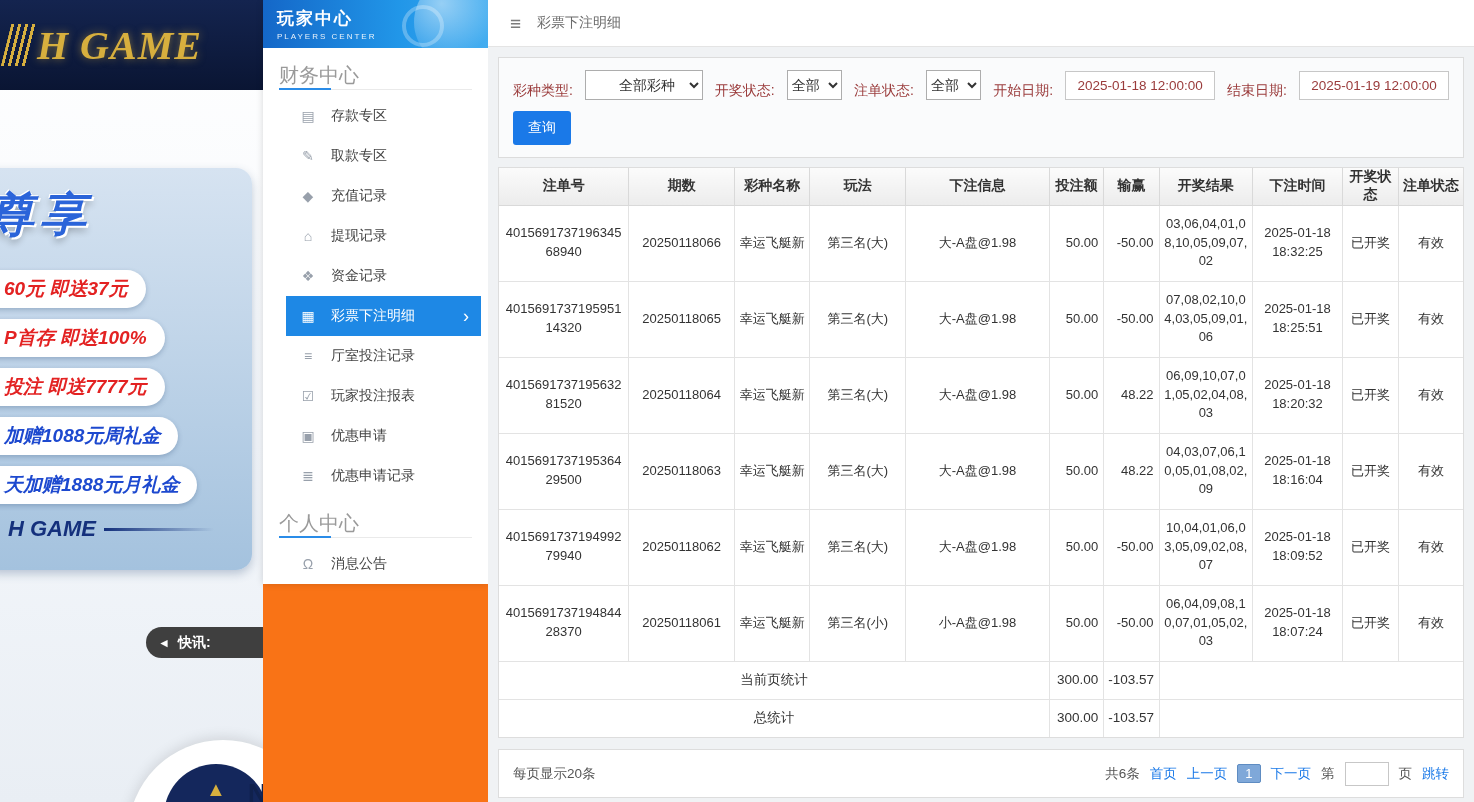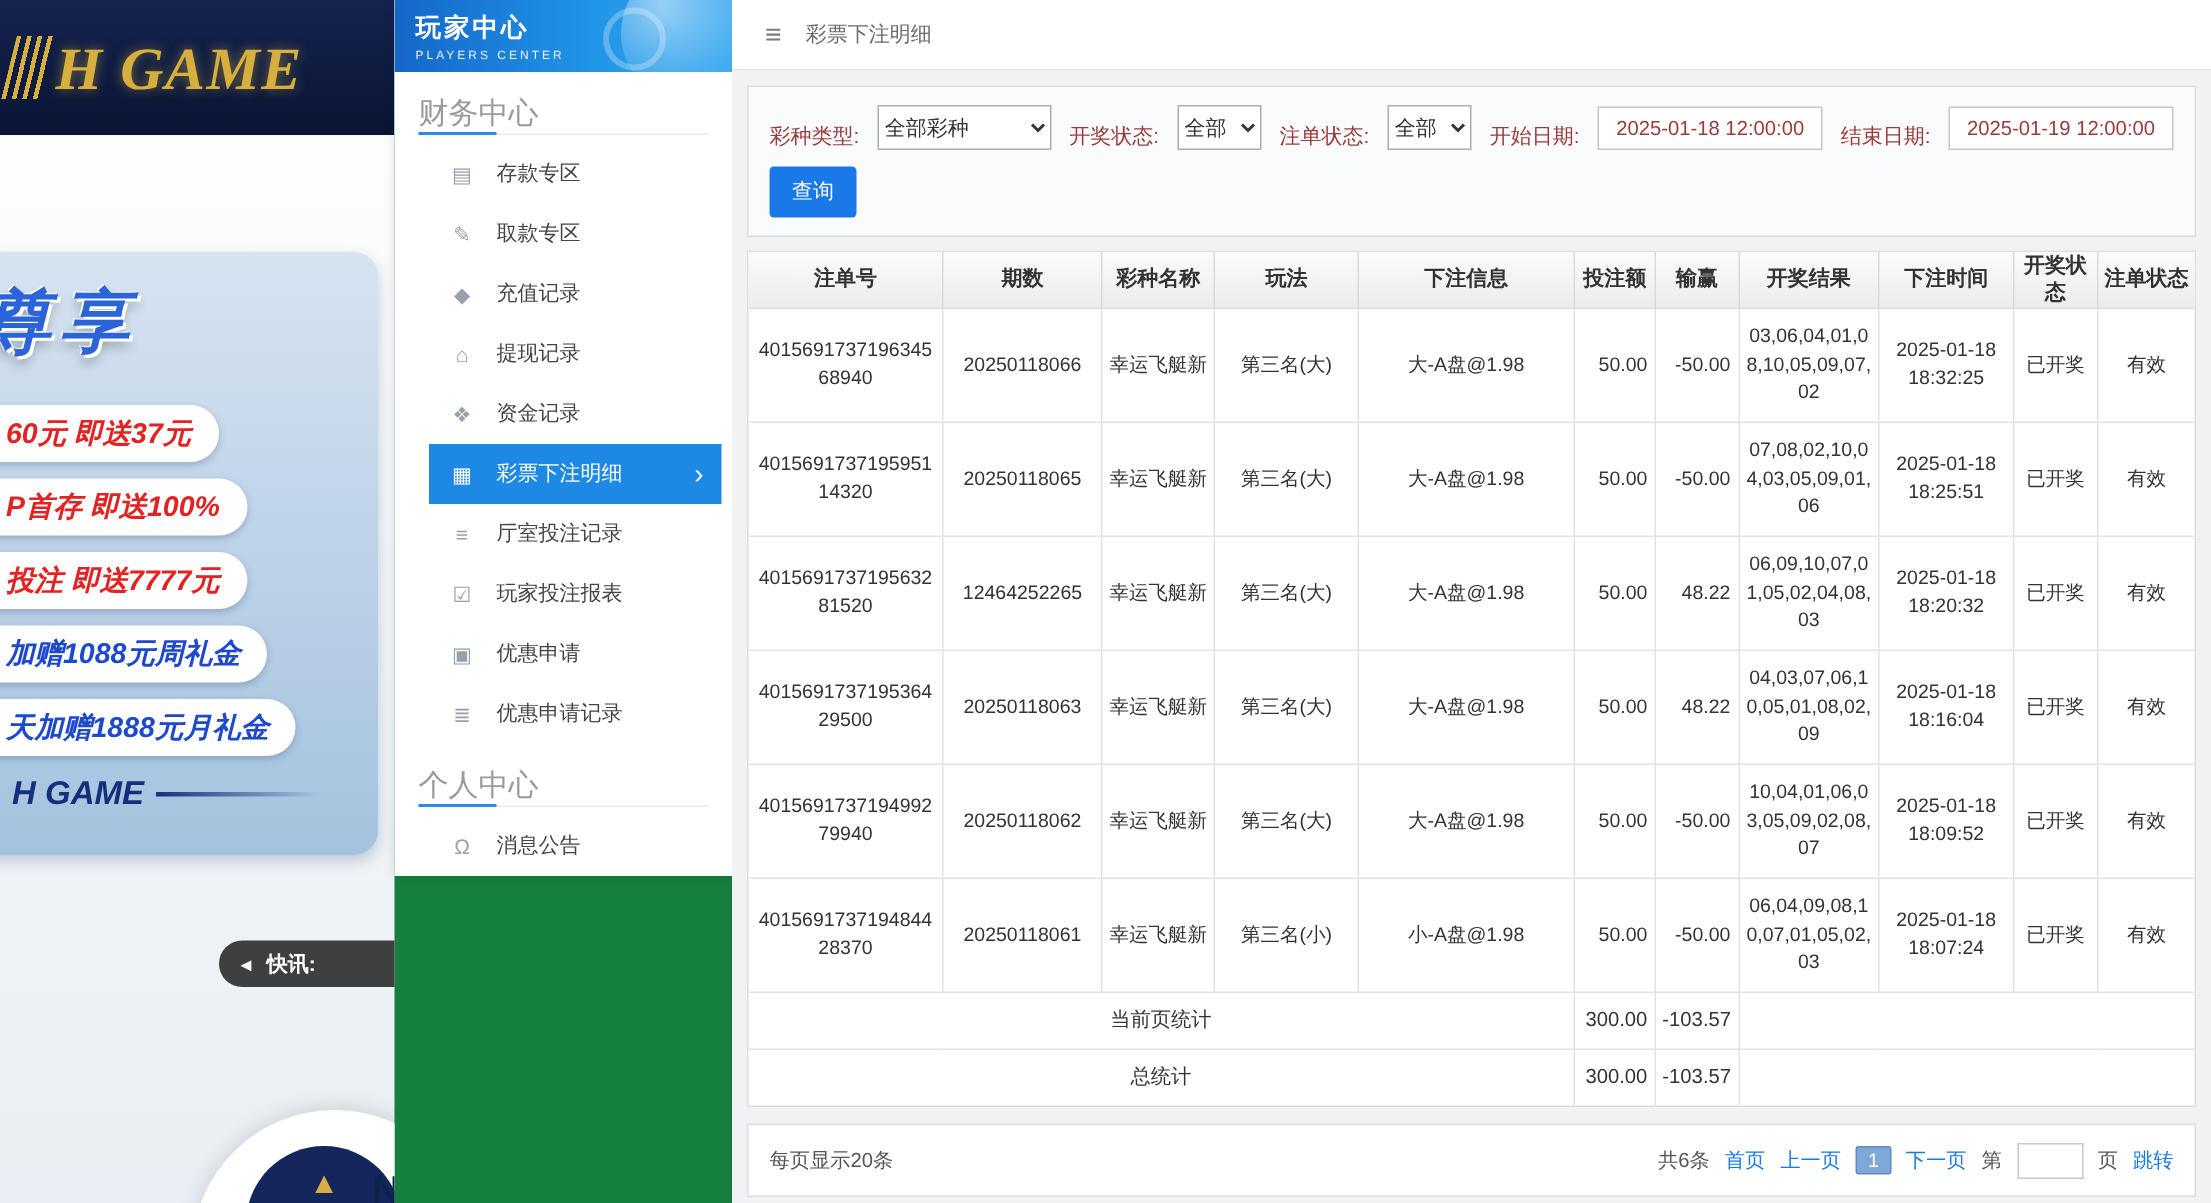--- a/index.html
+++ b/index.html
@@ -1,17 +1,17 @@
 <!DOCTYPE html>
 <html><head>
 <meta charset="utf-8">
 <style>
   *{margin:0;padding:0;box-sizing:border-box;}
   html,body{width:1474px;height:802px;overflow:hidden;font-family:"Liberation Sans","DejaVu Sans",sans-serif;}
-  .stage{position:relative;width:1474px;height:802px;background:#15803d;}
+  .stage{position:relative;width:1474px;height:802px;background:#f97316;}
 
   
   .promo{position:absolute;left:0;top:0;width:263px;height:802px;overflow:hidden;
          background:linear-gradient(180deg,#ffffff 0%,#f4f7fb 55%,#e9eef4 100%);}
   .promo-topbar{position:absolute;left:0;top:0;width:100%;height:90px;
          background:linear-gradient(180deg,#14244f,#0a1533);display:flex;align-items:center;padding-left:6px;}
   .logo-mark{display:inline-block;width:26px;height:42px;
          background:repeating-linear-gradient(90deg,#d7af3e 0 3px,transparent 3px 7px);
          transform:skewX(-14deg);margin-right:5px;}
   .logo-text{font-family:"Liberation Serif","DejaVu Serif",serif;font-style:italic;font-weight:bold;
@@ -65,21 +65,21 @@
   .main{position:absolute;left:488px;top:0;right:0;height:802px;background:#f0f2f4;}
   .topbar{height:47px;background:#fff;border-bottom:1px solid #e4e4e4;display:flex;align-items:center;
          gap:16px;padding:0 22px;}
   .hamburger-icon{font-size:19px;color:#7c7c7c;cursor:pointer;line-height:1;}
   .topbar-title{font-size:14px;color:#6b6b6b;}
   .filter-panel{margin:10px 10px 0;background:#fafbfc;border:1px solid #dcdcdc;padding:12px 14px;}
   .filter-row{display:flex;align-items:flex-end;gap:12px;font-size:14px;flex-wrap:nowrap;}
   .f-label{color:#9a3b3b;white-space:nowrap;}
   .f-select{height:30px;border:1px solid #adadad;background:#fff;font-size:14px;color:#333;
          font-family:"Liberation Sans","DejaVu Sans",sans-serif;}
-  .f-select.wide{width:132px;}
+  .f-select.wide{width:132px;padding-left:29px;}
   .f-select.narrow{width:64px;}
   .f-input{height:29px;border:1px solid #c7c7c7;width:150px;text-align:center;font-size:13.5px;
          color:#9a3b3b;background:#fff;font-family:"Liberation Sans","DejaVu Sans",sans-serif;}
   .search-btn{margin-top:11px;background:#1a79e8;color:#fff;border:none;border-radius:3px;
          padding:8px 15px;font-size:14px;cursor:pointer;font-family:"Liberation Sans","DejaVu Sans",sans-serif;}
   .table-panel{margin:9px 10px 0;background:#fff;border:1px solid #ddd;}
   table{width:100%;border-collapse:collapse;table-layout:fixed;border:hidden;}
   th{height:37px;background:linear-gradient(180deg,#fbfbfb,#ececec);border:1px solid #d9d9d9;
          font-size:14px;color:#333;font-weight:bold;}
   td{border:1px solid #e3e3e3;font-size:13px;color:#333;text-align:center;vertical-align:middle;
@@ -283,21 +283,21 @@
               <td>大-A盘@1.98</td>
               <td class="num">50.00</td>
               <td class="num">-50.00</td>
               <td class="break">07,08,02,10,04,03,05,09,01,06</td>
               <td>2025-01-18 18:25:51</td>
               <td>已开奖</td>
               <td>有效</td>
             </tr>
             <tr>
               <td class="break">401569173719563281520</td>
-              <td>12464252265</td>
+              <td>20250118064</td>
               <td>幸运飞艇新</td>
               <td>第三名(大)</td>
               <td>大-A盘@1.98</td>
               <td class="num">50.00</td>
               <td class="num">48.22</td>
               <td class="break">06,09,10,07,01,05,02,04,08,03</td>
               <td>2025-01-18 18:20:32</td>
               <td>已开奖</td>
               <td>有效</td>
             </tr>

